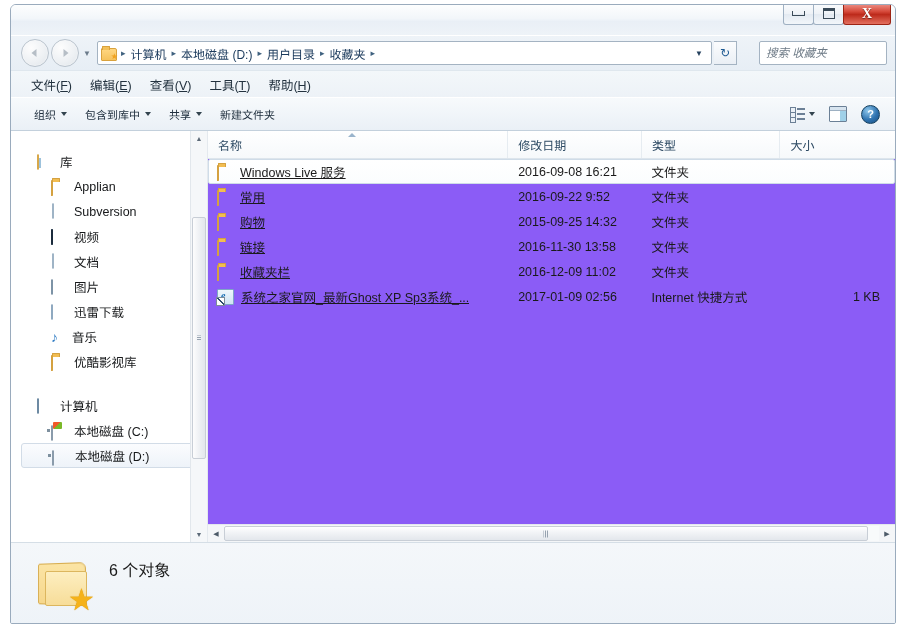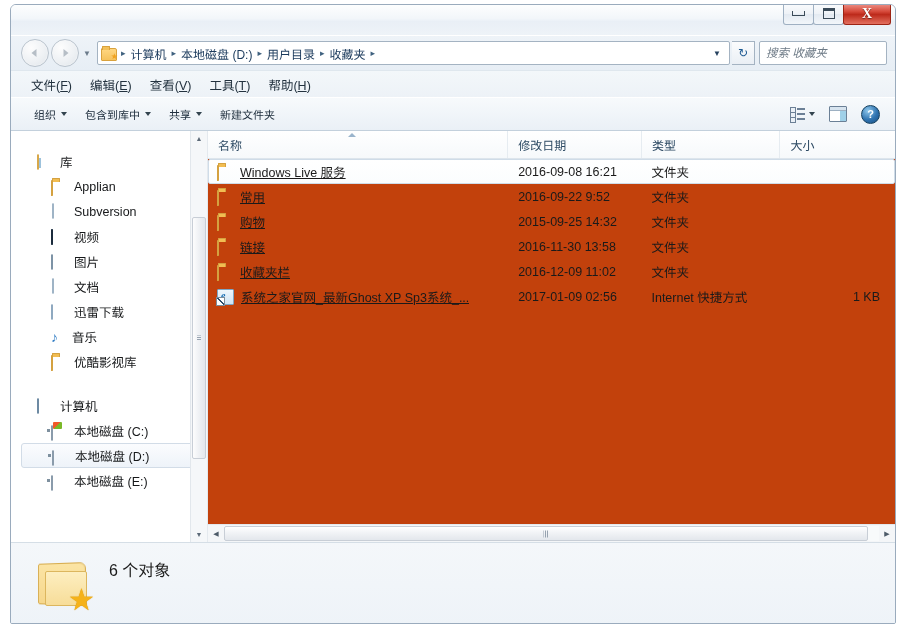--- a/index.html
+++ b/index.html
@@ -163,21 +163,21 @@
     border: 1px solid #a4b3c2;
     border-left: none;
     background: linear-gradient(to bottom,#fbfcfd,#eaeff5);
     display: flex; align-items: center; justify-content: center;
     color: #1e5a92;
     font-size: 12px;
     cursor: pointer;
   }
   .searchbox {
     width: 118px; height: 22px;
-    margin-left: 2px;
+    margin-left: 20px;
     background: #ffffff;
     border: 1px solid #a4b3c2;
     border-radius: 2px;
     display: flex; align-items: center;
     padding: 0 4px;
     gap: 4px;
   }
   .searchinput {
     flex: 1;
     border: none; outline: none;
@@ -460,21 +460,21 @@
     height: 5px;
     transform: translateY(-50%);
     background: repeating-linear-gradient(to bottom,#97a3b0 0 1px, transparent 1px 2px);
   }
 
   
   .listpane {
     flex: 1;
     display: flex;
     flex-direction: column;
-    background: #c2410c;
+    background: #8b5cf6;
     position: relative;
     overflow: hidden;
   }
   .colheader {
     height: 27px;
     display: flex;
     align-items: center;
     background: linear-gradient(to bottom,#ffffff 0%,#f6f9fb 100%);
     border-bottom: 1px solid #dde5ec;
     font-size: 12px;
@@ -766,26 +766,26 @@
             </div>
             <div class="navrow child">
               <span class="ic"><span class="ic-doc"></span></span>
               <span class="navlabel">Subversion</span>
             </div>
             <div class="navrow child">
               <span class="ic"><span class="ic-video"></span></span>
               <span class="navlabel">视频</span>
             </div>
             <div class="navrow child">
+              <span class="ic"><span class="ic-doc"></span></span>
+              <span class="navlabel">文档</span>
+            </div>
+            <div class="navrow child">
               <span class="ic"><span class="ic-photo"></span></span>
               <span class="navlabel">图片</span>
-            </div>
-            <div class="navrow child">
-              <span class="ic"><span class="ic-doc"></span></span>
-              <span class="navlabel">文档</span>
             </div>
             <div class="navrow child">
               <span class="ic"><span class="ic-download"></span></span>
               <span class="navlabel">迅雷下载</span>
             </div>
             <div class="navrow child">
               <span class="ic ic-music">♪</span>
               <span class="navlabel">音乐</span>
             </div>
             <div class="navrow child">
@@ -801,24 +801,20 @@
               <span class="ic"><span class="ic-computer"></span></span>
               <span class="navlabel">计算机</span>
             </div>
             <div class="navrow child">
               <span class="ic"><span class="ic-drive sys"></span></span>
               <span class="navlabel">本地磁盘 (C:)</span>
             </div>
             <div class="navrow child selected">
               <span class="ic"><span class="ic-drive"></span></span>
               <span class="navlabel">本地磁盘 (D:)</span>
-            </div>
-            <div class="navrow child">
-              <span class="ic"><span class="ic-drive"></span></span>
-              <span class="navlabel">本地磁盘 (E:)</span>
             </div>
           </div>
 
         </div>
 
         <div class="navscroll">
           <div class="arrow">▲</div>
           <div class="navthumb"></div>
           <div class="arrow bottom">▼</div>
         </div>

